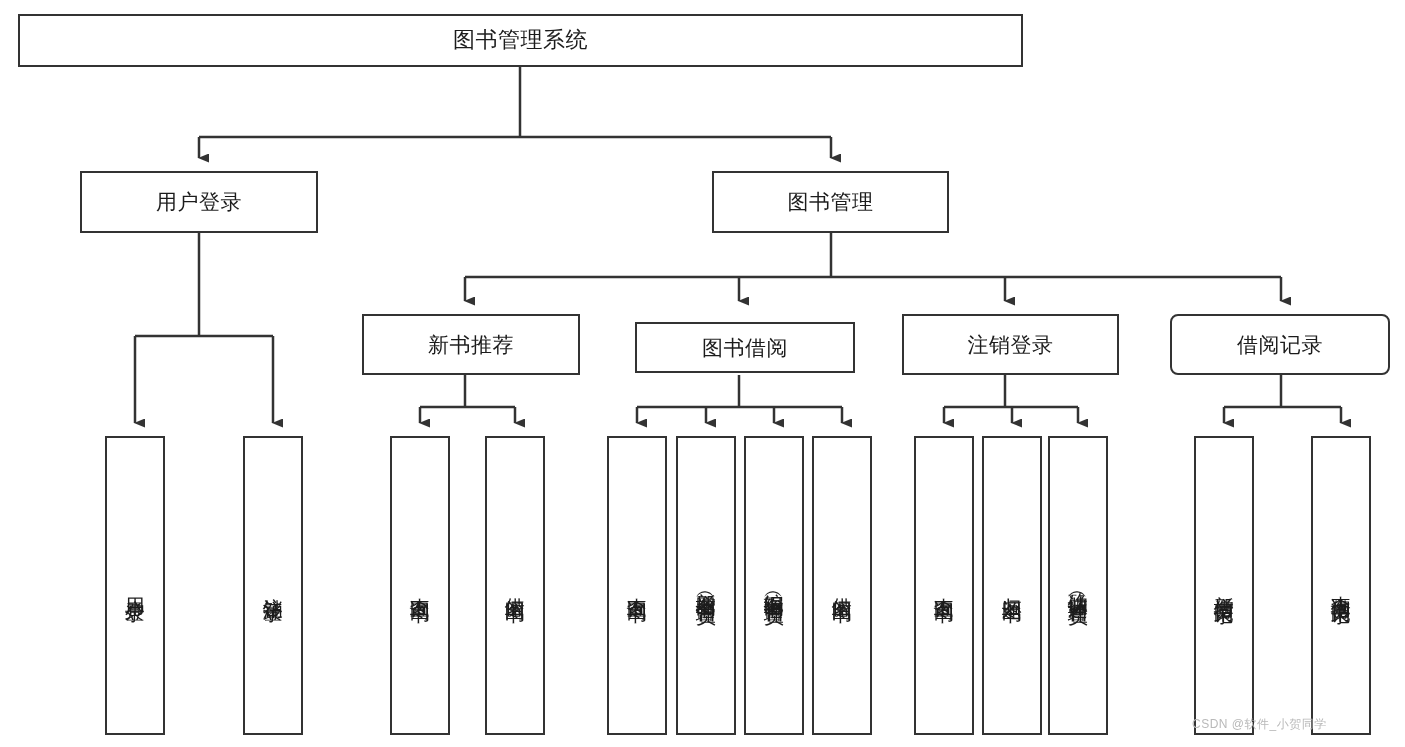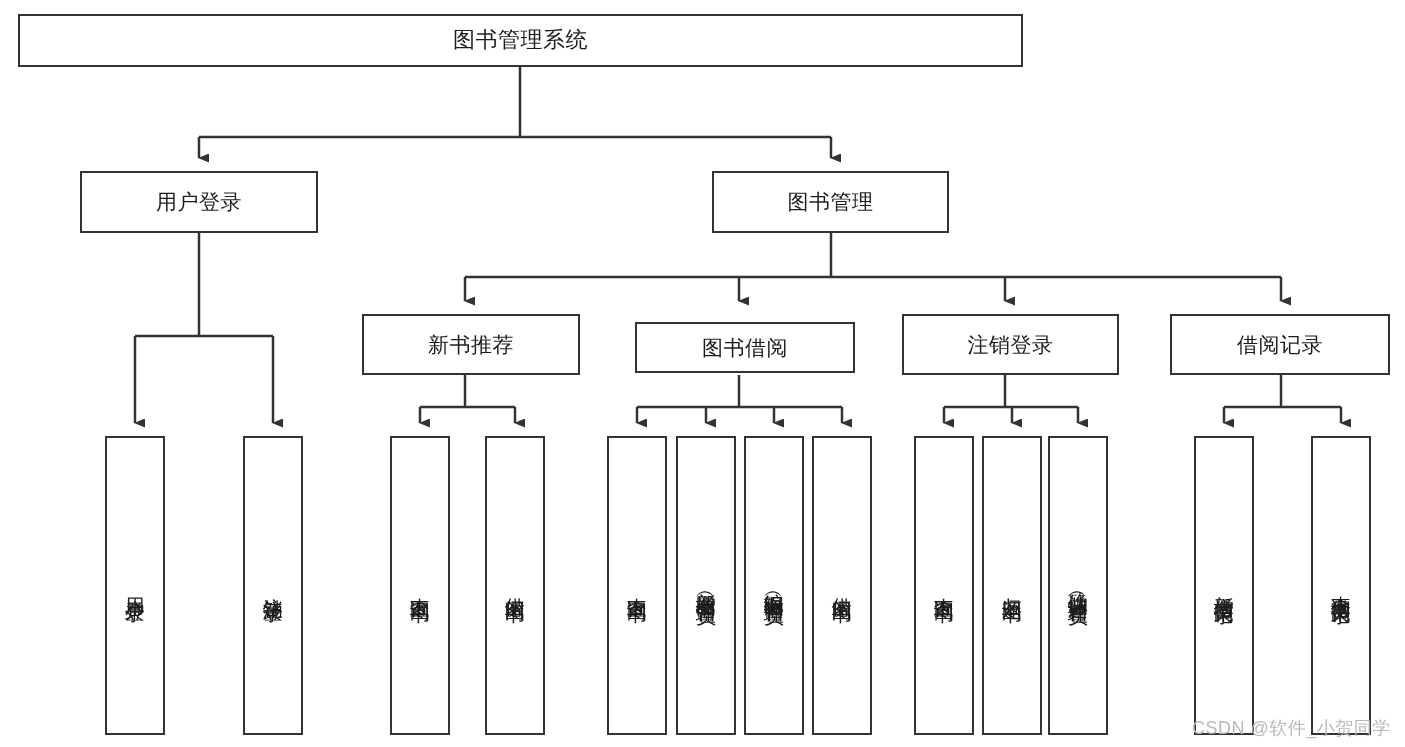--- a/index.html
+++ b/index.html
@@ -55,21 +55,21 @@
     writing-mode: vertical-rl;
     text-orientation: upright;
     font-size: 20px;
     letter-spacing: 2px;
     white-space: nowrap;
   }
   .node.root .node-label { font-size: 22px; }
   .watermark {
     position: absolute;
     color: #b9b9b9;
-    font-size: 18px;
+    font-size: 12px;
     letter-spacing: 0.5px;
     white-space: nowrap;
     user-select: none;
   }
 </style>
 </head>
 <body>
 
 <div id="diagram-root">
 
@@ -152,21 +152,21 @@
   </div>
 
   <div class="node horizontal" id="node-book-borrow" style="left:635px; top:322px; width:220px; height:51px;">
     <span class="node-label">图书借阅</span>
   </div>
 
   <div class="node horizontal" id="node-current-borrow" style="left:902px; top:314px; width:217px; height:61px;">
     <span class="node-label">注销登录</span>
   </div>
 
-  <div class="node horizontal" id="node-borrow-record" style="left:1170px; top:314px; width:220px; height:61px;">
+  <div class="node horizontal" id="node-borrow-record" style="left:1170px; top:314px; width:220px; height:61px;border-radius:8px;">
     <span class="node-label">借阅记录</span>
   </div>
 
   <div class="node vertical" id="node-leaf-user-login" style="left:105px; top:436px; width:60px; height:299px;">
     <span class="node-label">用户登录</span>
   </div>
 
   <div class="node vertical" id="node-leaf-logout" style="left:243px; top:436px; width:60px; height:299px;">
     <span class="node-label">注销登录</span>
   </div>

